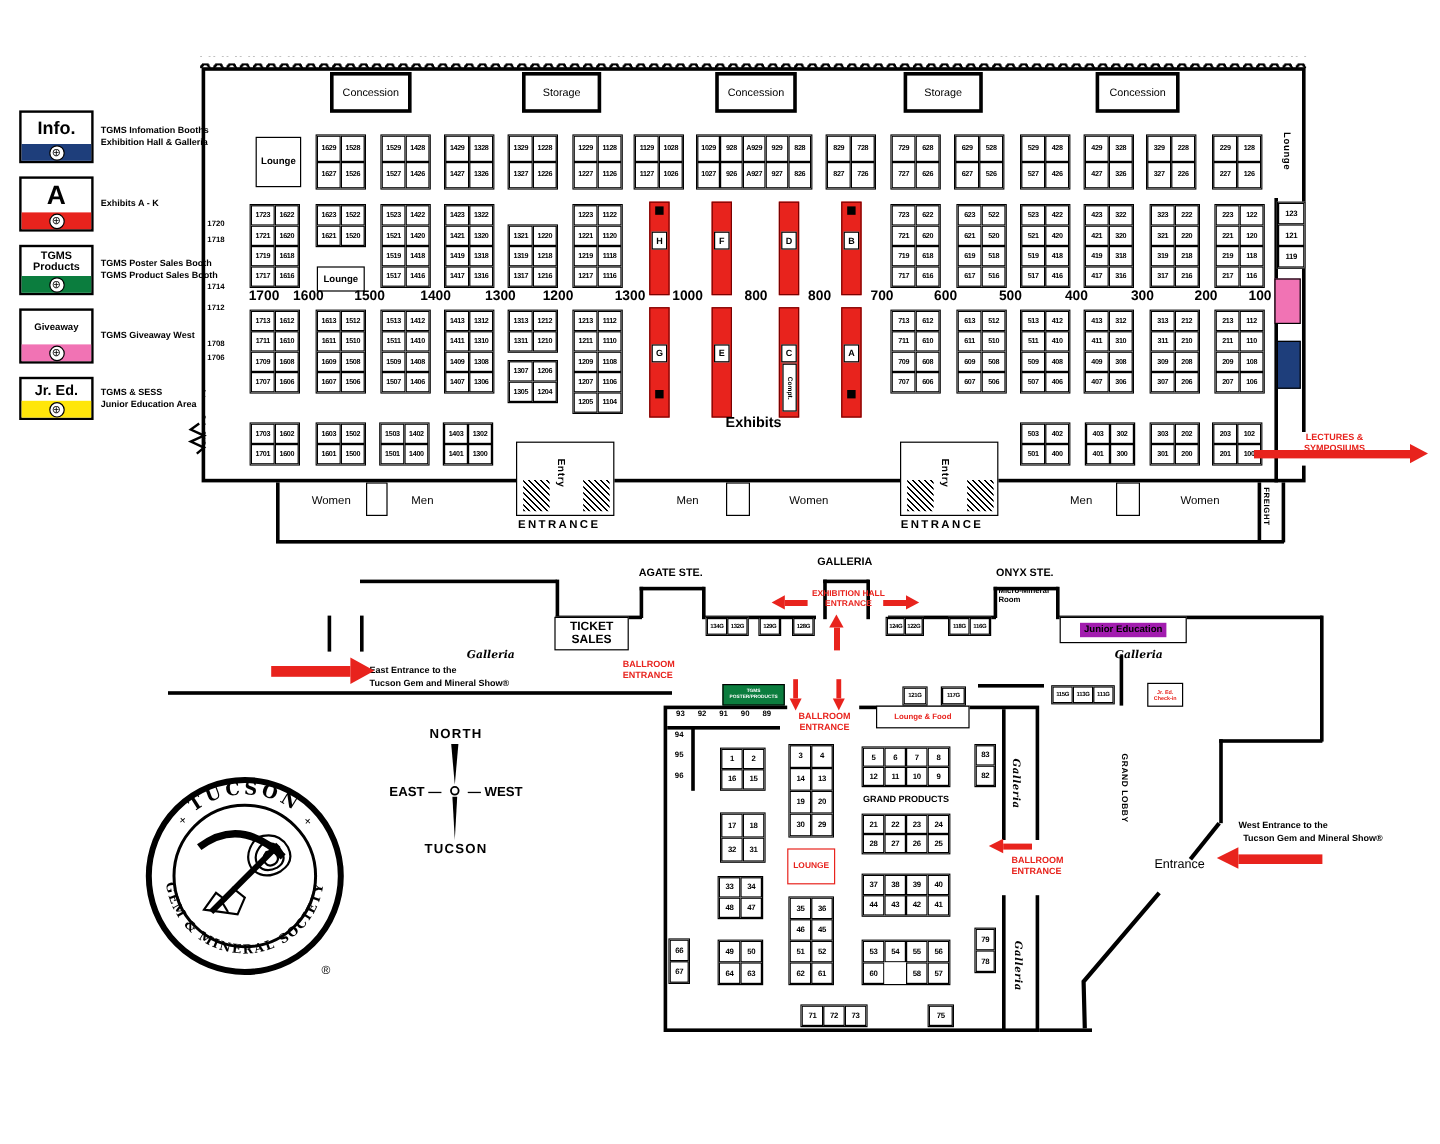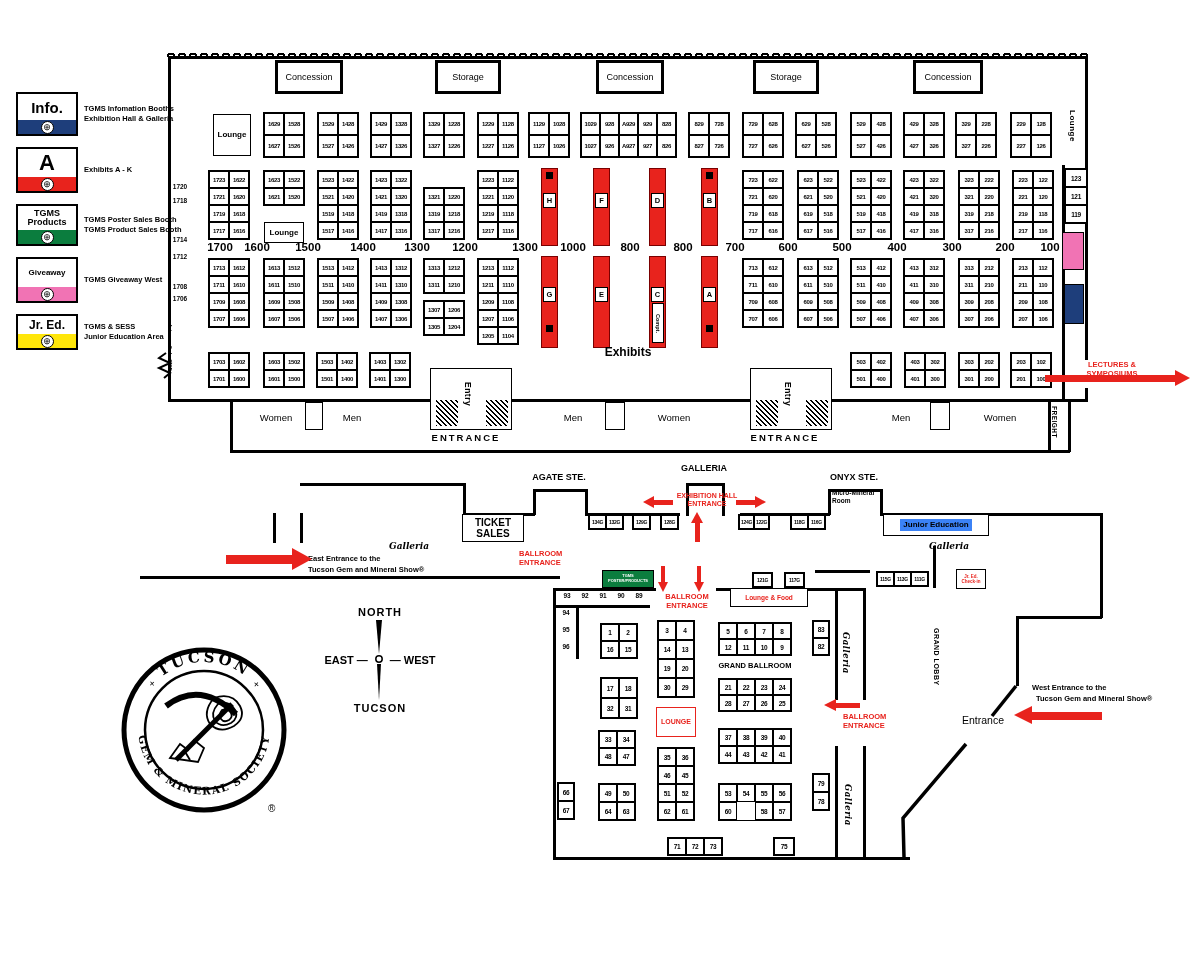--- a/index.html
+++ b/index.html
@@ -203,21 +203,21 @@
     <div class="hatch" style="left: 806px; top: 400px; width: 22px; height: 26px; position: absolute;"></div>
     <div class="room" style="left: 275px; top: 60px; width: 68px; height: 34px; position: absolute; border: 3px solid rgb(0, 0, 0); font-size: 9px; font-weight: normal;">Concession</div>
     <div class="room" style="left: 435px; top: 60px; width: 66px; height: 34px; position: absolute; border: 3px solid rgb(0, 0, 0); font-size: 9px; font-weight: normal;">Storage</div>
     <div class="room" style="left: 596px; top: 60px; width: 68px; height: 34px; position: absolute; border: 3px solid rgb(0, 0, 0); font-size: 9px; font-weight: normal;">Concession</div>
     <div class="room" style="left: 753px; top: 60px; width: 66px; height: 34px; position: absolute; border: 3px solid rgb(0, 0, 0); font-size: 9px; font-weight: normal;">Storage</div>
     <div class="room" style="left: 913px; top: 60px; width: 70px; height: 34px; position: absolute; border: 3px solid rgb(0, 0, 0); font-size: 9px; font-weight: normal;">Concession</div>
     <div class="room" style="left: 213px; top: 114px; width: 38px; height: 42px; position: absolute; font-size: 8px;"><span>Lounge</span></div>
     <div class="room" style="left: 264px; top: 222px; width: 40px; height: 21px; position: absolute; font-size: 8px;"><span>Lounge</span></div>
     <div class="room" style="left: 462px; top: 514px; width: 62px; height: 28px; position: absolute; font-size: 10px;"><span>TICKET
 SALES</span></div>
-    <div class="room" style="left: 883px; top: 514px; width: 106px; height: 22px; position: absolute; font-size: 8px;"><span style="background: #3b82f6; padding: 1px 3px;">Junior Education</span></div>
+    <div class="room" style="left: 883px; top: 514px; width: 106px; height: 22px; position: absolute; font-size: 8px;"><span style="background: #a21caf; padding: 1px 3px;">Junior Education</span></div>
     <div class="room" style="left: 730px; top: 588px; width: 78px; height: 19px; position: absolute; font-size: 6.5px; color: rgb(232, 35, 29);"><span>Lounge &amp; Food</span></div>
     <div class="room" style="left: 656px; top: 707px; width: 40px; height: 30px; position: absolute; font-size: 7px; border-color: rgb(232, 35, 29); color: rgb(232, 35, 29);"><span>LOUNGE</span></div>
     <div class="room" style="left: 956px; top: 569px; width: 30px; height: 20px; position: absolute; font-size: 4.5px; color: rgb(232, 35, 29);"><span>Jr. Ed.
 Check-in</span></div>
     <div class="room" style="left: 430px; top: 368px; width: 82px; height: 62px; position: absolute;"></div>
     <div class="room" style="left: 750px; top: 368px; width: 82px; height: 62px; position: absolute;"></div>
     <div class="room" style="left: 305px; top: 402px; width: 18px; height: 28px; position: absolute;"></div>
     <div class="room" style="left: 605px; top: 402px; width: 20px; height: 28px; position: absolute;"></div>
     <div class="room" style="left: 930px; top: 402px; width: 20px; height: 28px; position: absolute;"></div>
     <div class="room" style="left: 602px; top: 570px; width: 52px; height: 18px; position: absolute; font-size: 4px; background: rgb(11, 125, 62); color: rgb(255, 255, 255);"><span>TGMS
@@ -1165,21 +1165,21 @@
     <div class="txt script" style="left: 409px; top: 541px; position: absolute; font-size: 9px; transform: translateX(-50%); text-align: center;">Galleria</div>
     <div class="txt script" style="left: 949px; top: 541px; position: absolute; font-size: 9px; transform: translateX(-50%); text-align: center;">Galleria</div>
     <div class="txt" style="left: 308px; top: 554px; position: absolute; font-size: 7.5px; font-weight: bold; text-align: left;">East Entrance to the</div>
     <div class="txt" style="left: 308px; top: 565px; position: absolute; font-size: 7.5px; font-weight: bold; text-align: left;">Tucson Gem and Mineral Show®</div>
     <div class="txt" style="left: 519px; top: 549px; position: absolute; font-size: 7.5px; font-weight: bold; color: rgb(232, 35, 29); text-align: left;">BALLROOM
 ENTRANCE</div>
     <div class="txt" style="left: 687px; top: 592px; position: absolute; font-size: 7.5px; font-weight: bold; color: rgb(232, 35, 29); transform: translateX(-50%); text-align: center;">BALLROOM
 ENTRANCE</div>
     <div class="txt" style="left: 843px; top: 712px; position: absolute; font-size: 7.5px; font-weight: bold; color: rgb(232, 35, 29); text-align: left;">BALLROOM
 ENTRANCE</div>
-    <div class="txt" style="left: 755px; top: 661px; position: absolute; font-size: 7.5px; font-weight: bold; transform: translateX(-50%); text-align: center;">GRAND BALLROOM</div>
+    <div class="txt" style="left: 755px; top: 661px; position: absolute; font-size: 7.5px; font-weight: bold; transform: translateX(-50%); text-align: center;">GRAND PRODUCTS</div>
     <div class="txt" style="left: 1112px; top: 360px; position: absolute; font-size: 7.5px; font-weight: bold; color: rgb(232, 35, 29); transform: translateX(-50%); text-align: center;">LECTURES &amp; SYMPOSIUMS</div>
     <div class="txt" style="left: 1032px; top: 683px; position: absolute; font-size: 7.5px; font-weight: bold; text-align: left;">West Entrance to the</div>
     <div class="txt" style="left: 1036px; top: 694px; position: absolute; font-size: 7.5px; font-weight: bold; text-align: left;">Tucson Gem and Mineral Show®</div>
     <div class="txt" style="left: 983px; top: 714px; position: absolute; font-size: 10.5px; transform: translateX(-50%); text-align: center;">Entrance</div>
     <div class="txt" style="left: 180px; top: 183px; position: absolute; font-size: 6.5px; font-weight: bold; transform: translateX(-50%); text-align: center;">1720</div>
     <div class="txt" style="left: 180px; top: 197px; position: absolute; font-size: 6.5px; font-weight: bold; transform: translateX(-50%); text-align: center;">1718</div>
     <div class="txt" style="left: 180px; top: 236px; position: absolute; font-size: 6.5px; font-weight: bold; transform: translateX(-50%); text-align: center;">1714</div>
     <div class="txt" style="left: 180px; top: 253px; position: absolute; font-size: 6.5px; font-weight: bold; transform: translateX(-50%); text-align: center;">1712</div>
     <div class="txt" style="left: 180px; top: 283px; position: absolute; font-size: 6.5px; font-weight: bold; transform: translateX(-50%); text-align: center;">1708</div>
     <div class="txt" style="left: 180px; top: 295px; position: absolute; font-size: 6.5px; font-weight: bold; transform: translateX(-50%); text-align: center;">1706</div>

